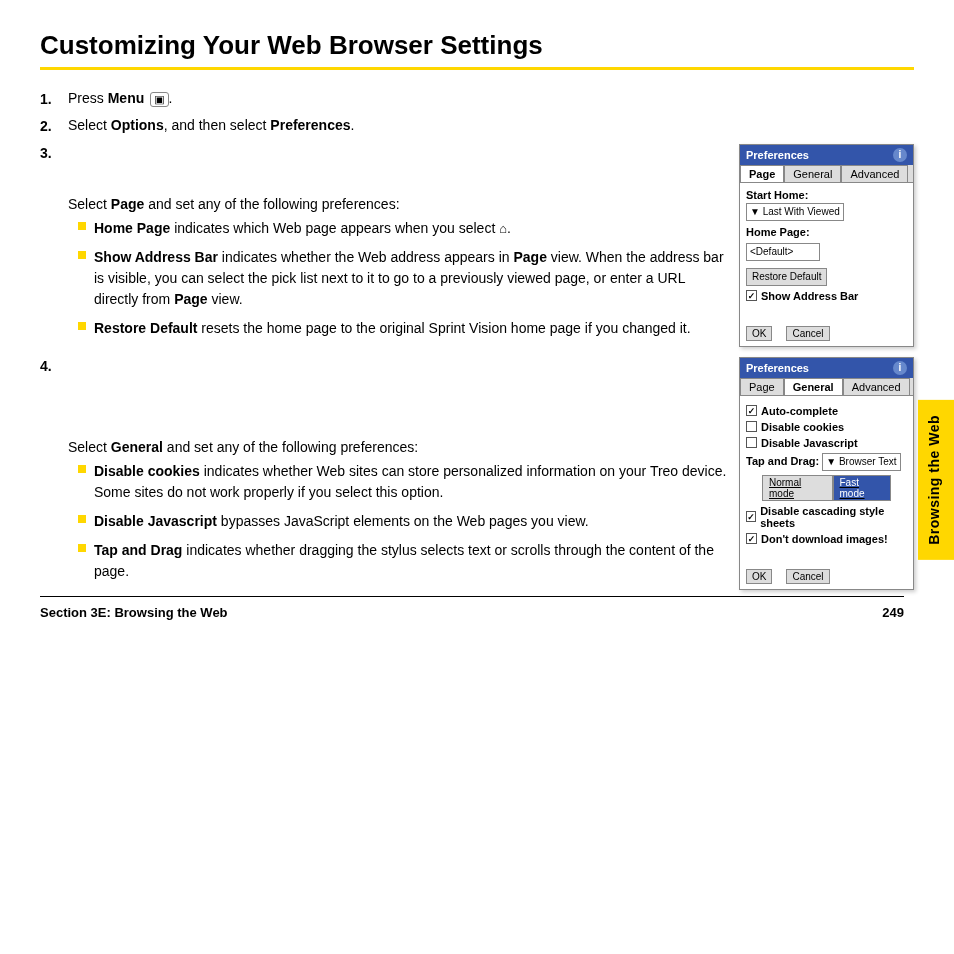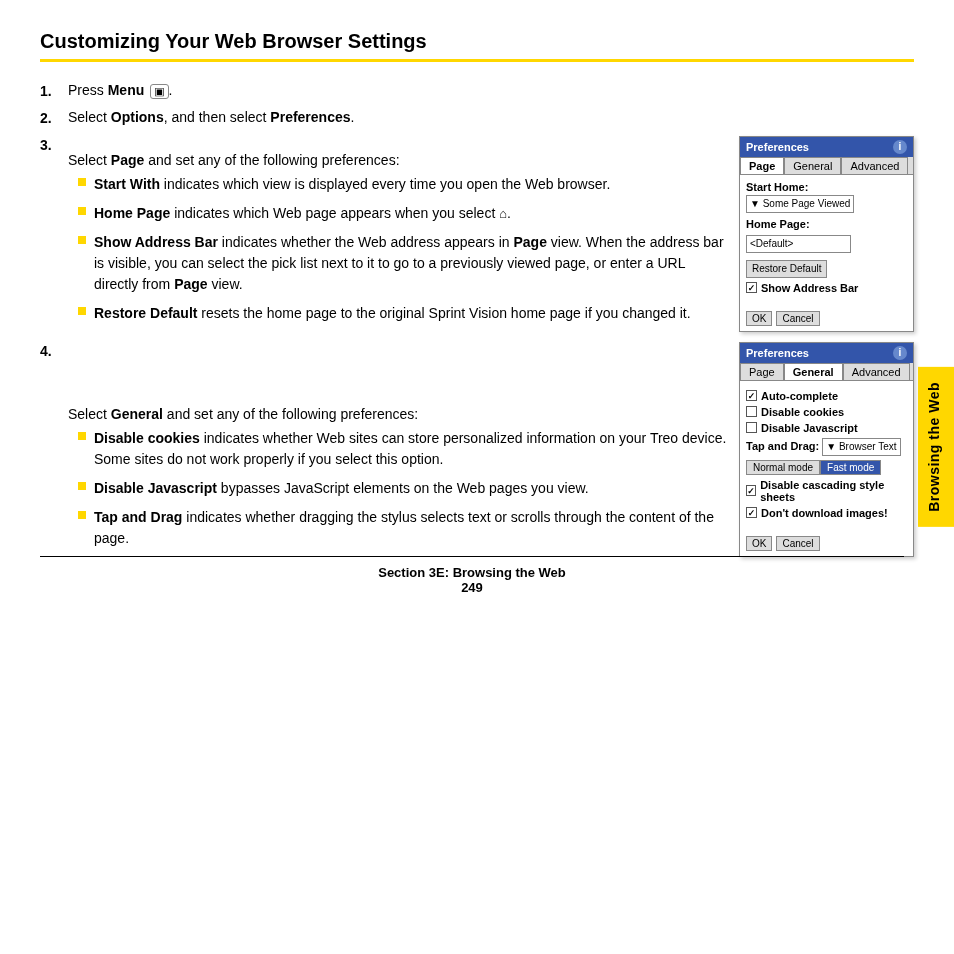--- a/index.html
+++ b/index.html
@@ -13,21 +13,21 @@
       position: relative;
     }
 
     .page-container {
       padding: 30px 40px 40px 40px;
       position: relative;
     }
 
     
     .page-title {
-      font-size: 20px;
+      font-size: 26px;
       font-weight: bold;
       color: #000;
       margin-bottom: 6px;
       font-family: Arial, Helvetica, sans-serif;
     }
 
     .title-underline {
       height: 3px;
       background: #FFD700;
       margin-bottom: 20px;
@@ -189,21 +189,21 @@
       background: #fff;
       font-size: 10px;
     }
 
     .prefs-input {
       display: block;
       border: 1px solid #888;
       padding: 1px 3px;
       background: #fff;
       font-size: 10px;
-      width: 105px;
+      width: 74px;
       margin-top: 2px;
     }
 
     .prefs-btn {
       display: inline-block;
       border: 1px solid #888;
       padding: 1px 5px;
       background: #ddd;
       font-size: 10px;
       margin-top: 3px;
@@ -225,28 +225,29 @@
       border: 1px solid #555;
       display: inline-flex;
       align-items: center;
       justify-content: center;
       font-size: 9px;
       background: #fff;
     }
 
     .prefs-buttons-row {
       display: flex;
-      gap: 4px;
-      margin-top: 14px;
+      gap: 14px;
+      margin-top: 21px;
     }
 
     
     .prefs-mode-row {
       display: flex;
-      margin: 3px 0;
+      margin: 3px 16px;
+      text-decoration: underline;
     }
 
     .mode-btn {
       padding: 1px 6px;
       font-size: 10px;
       border: 1px solid #888;
     }
 
     .mode-btn.active {
       background: #3355AA;
@@ -271,30 +272,29 @@
       font-size: 14px;
       font-weight: bold;
       color: #000;
       padding: 15px 8px;
       letter-spacing: 0.5px;
     }
 
     
     .page-footer {
       position: absolute;
-      bottom: 12px;
+      bottom: 20px;
       left: 40px;
       right: 50px;
       display: flex;
       justify-content: space-between;
       align-items: center;
       border-top: 1px solid #000;
       padding-top: 8px;
       font-size: 13px;
-      flex-direction: column;
     }
 
     .footer-section {
       font-weight: bold;
       font-size: 13px;
     }
 
     .footer-page {
       font-weight: bold;
       font-size: 13px;
@@ -329,24 +329,20 @@
       <span class="num">3.</span>
       <div class="content">
         <div class="step-with-image">
           <div class="step-text-col">
             <div>
               Select <span class="bold">Page</span> and set any of the following preferences:
             </div>
             <ul class="sub-list">
               <li>
                 <span class="bullet-square"></span>
-                <span class="text"><span class="bold">Start With</span> indicates which view is displayed every time you open the Web browser.</span>
-              </li>
-              <li>
-                <span class="bullet-square"></span>
                 <span class="text"><span class="bold">Home Page</span> indicates which Web page appears when you select <span class="home-icon">⌂</span>.</span>
               </li>
               <li>
                 <span class="bullet-square"></span>
                 <span class="text"><span class="bold">Show Address Bar</span> indicates whether the Web address appears in <span class="bold">Page</span> view. When the address bar is visible, you can select the pick list next to it to go to a previously viewed page, or enter a URL directly from <span class="bold">Page</span> view.</span>
               </li>
               <li>
                 <span class="bullet-square"></span>
                 <span class="text"><span class="bold">Restore Default</span> resets the home page to the original Sprint Vision home page if you changed it.</span>
               </li>
@@ -359,21 +355,21 @@
               <span class="info-icon">i</span>
             </div>
             <div class="prefs-tabs">
               <div class="prefs-tab active">Page</div>
               <div class="prefs-tab">General</div>
               <div class="prefs-tab">Advanced</div>
             </div>
             <div class="prefs-body">
               <div class="prefs-row">
                 <span class="bold">Start Home:</span>
-                <span class="prefs-dropdown">▼ Some Page Viewed</span>
+                <span class="prefs-dropdown">▼ Last With Viewed</span>
               </div>
               <div class="prefs-row">
                 <span class="bold">Home Page:</span><br>
                 <span class="prefs-input">&lt;Default&gt;</span>
               </div>
               <div class="prefs-row">
                 <span class="prefs-btn">Restore Default</span>
               </div>
               <div class="prefs-checkbox-row">
                 <span class="prefs-checkbox">✓</span>

